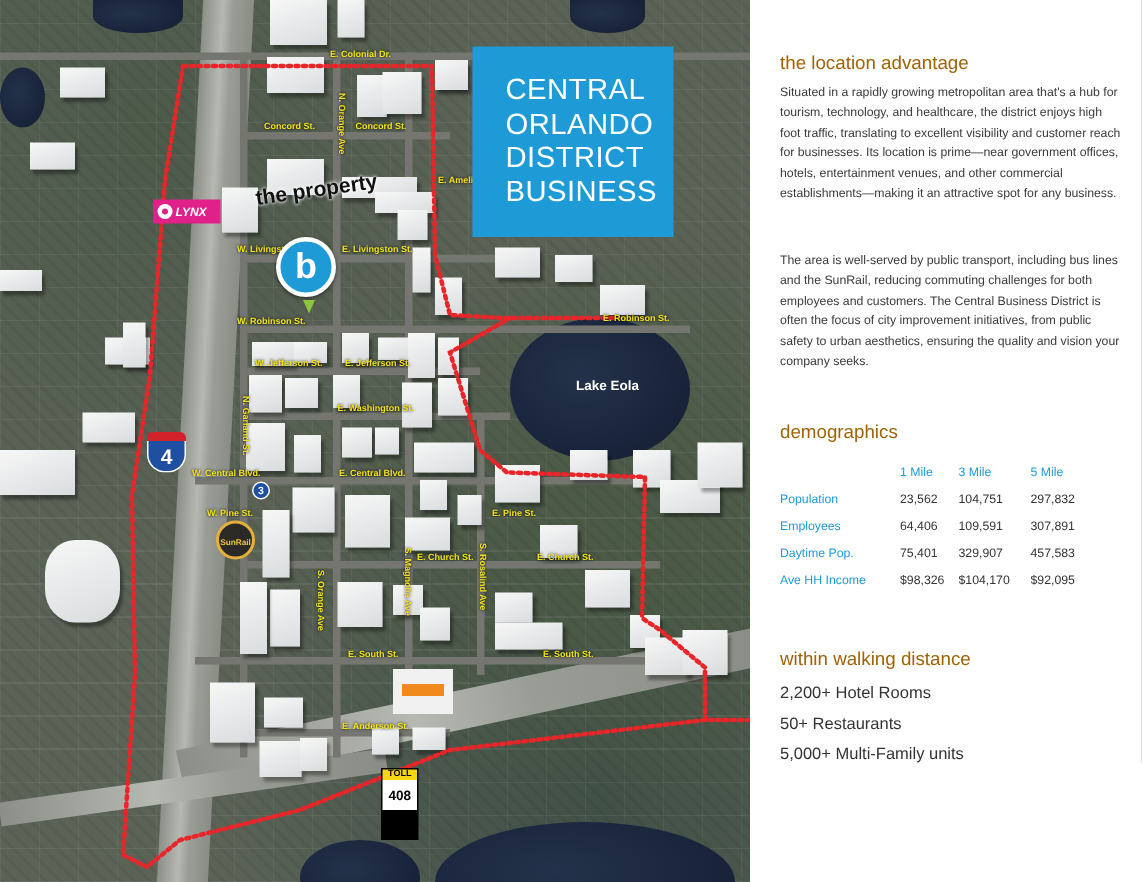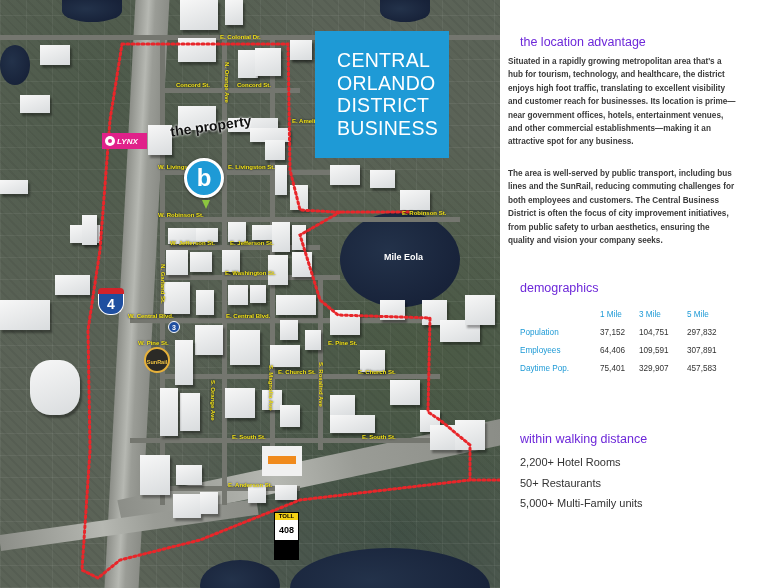--- a/index.html
+++ b/index.html
@@ -65,32 +65,32 @@
 
   .interstate {
     position: absolute; left: 98px; top: 288px; width: 26px; height: 27px;
   }
   .interstate .top { height: 6px; background: #d2232a; border-radius: 4px 4px 0 0; }
   .interstate .body { height: 21px; background: #1f4fa0; border-radius: 0 0 12px 12px; color: #fff; font-size: 14px; font-weight: bold; display: flex; align-items: center; justify-content: center; border: 1px solid #fff; border-top: none; }
 
   .route3 { position: absolute; left: 168px; top: 321px; width: 12px; height: 12px; border-radius: 50%; background: #1f4fa0; border: 1px solid #fff; color: #fff; font-size: 7px; font-weight: bold; display:flex; align-items:center; justify-content:center; }
   .sunrail { position: absolute; left: 144px; top: 347px; width: 26px; height: 26px; border-radius: 50%; background: #2b2a26; border: 2px solid #e6b13a; color: #f0c341; font-size: 5.5px; font-weight: bold; display: flex; align-items: flex-end; justify-content: center; padding-bottom: 6px; }
 
-  .toll { position: absolute; left: 254px; top: 512px; width: 25px; height: 48px; background: #000; padding: 1px; margin-left: 20px; }
+  .toll { position: absolute; left: 254px; top: 512px; width: 25px; height: 48px; background: #000; padding: 1px; }
   .toll .t1 { background: #f5d315; color: #000; font-size: 6px; font-weight: bold; text-align: center; height: 7px; line-height: 7px; }
   .toll .t2 { background: #fff; color: #000; font-size: 9px; font-weight: bold; text-align: center; height: 20px; line-height: 20px; }
 
   .lake-label { position: absolute; left: 384px; top: 252px; color: #fff; font-size: 9px; font-weight: bold; }
   .arena { position: absolute; left: 262px; top: 446px; width: 40px; height: 30px; background: #f1f1f1; }
   .arena i { position: absolute; left: 6px; top: 10px; width: 28px; height: 8px; background: #f08a1c; }
 
   
   .panel { position: absolute; left: 500px; top: 0; width: 261px; height: 588px; background: #ffffff; }
-  .h2 { position: absolute; left: 20px; color: #6d28d9; font-size: 12.5px; }
-  .para { position: absolute; left: 8px; width: 230px; color: #3a3a3a; font-size: 8.2px; line-height: 13.4px; font-weight: bold; }
+  .h2 { position: absolute; left: 20px; color: #a16207; font-size: 12.5px; }
+  .para { position: absolute; left: 20px; width: 230px; color: #3a3a3a; font-size: 8.2px; line-height: 13.4px; }
   .demo { position: absolute; left: 20px; top: 305px; width: 235px; }
   .demo-row { display: flex; height: 18px; align-items: center; font-size: 8.2px; }
   .demo-row .c0 { width: 80px; color: #1e9ad6; }
   .demo-row .c1 { width: 39px; color: #333; }
   .demo-row .c2 { width: 48px; color: #333; }
   .demo-row .c3 { width: 60px; color: #333; }
   .demo-row.head .c1, .demo-row.head .c2, .demo-row.head .c3 { color: #1e9ad6; }
   .walk-list { position: absolute; left: 20px; top: 452px; }
   .walk-list div { color: #333; font-size: 11px; line-height: 20.5px; }
 </style>
@@ -253,54 +253,60 @@
 
   <div class="route3">3</div>
 
   <div class="sunrail">SunRail</div>
 
   <div class="toll">
     <div class="t1">TOLL</div>
     <div class="t2">408</div>
   </div>
 
-  <div class="lake-label">Mile Eola</div>
+  <div class="lake-label">Lake Eola</div>
 </div>
 
 <div class="panel">
   <div class="h2" style="top:35px;">the location advantage</div>
   <div class="para" style="top:55px;">Situated in a rapidly growing metropolitan area that's a hub for tourism, technology, and healthcare, the district enjoys high foot traffic, translating to excellent visibility and customer reach for businesses. Its location is prime—near government offices, hotels, entertainment venues, and other commercial establishments—making it an attractive spot for any business.</div>
   <div class="para" style="top:167px;">The area is well-served by public transport, including bus lines and the SunRail, reducing commuting challenges for both employees and customers. The Central Business District is often the focus of city improvement initiatives, from public safety to urban aesthetics, ensuring the quality and vision your company seeks.</div>
 
   <div class="h2" style="top:281px;">demographics</div>
   <div class="demo">
     <div class="demo-row head">
       <span class="c0"></span>
       <span class="c1">1 Mile</span>
       <span class="c2">3 Mile</span>
       <span class="c3">5 Mile</span>
     </div>
     <div class="demo-row">
       <span class="c0">Population</span>
-      <span class="c1">37,152</span>
+      <span class="c1">23,562</span>
       <span class="c2">104,751</span>
       <span class="c3">297,832</span>
     </div>
     <div class="demo-row">
       <span class="c0">Employees</span>
       <span class="c1">64,406</span>
       <span class="c2">109,591</span>
       <span class="c3">307,891</span>
     </div>
     <div class="demo-row">
       <span class="c0">Daytime Pop.</span>
       <span class="c1">75,401</span>
       <span class="c2">329,907</span>
       <span class="c3">457,583</span>
     </div>
+    <div class="demo-row">
+      <span class="c0">Ave HH Income</span>
+      <span class="c1">$98,326</span>
+      <span class="c2">$104,170</span>
+      <span class="c3">$92,095</span>
+    </div>
   </div>
 
   <div class="h2" style="top:432px;text-align:center;">within walking distance</div>
   <div class="walk-list">
     <div>2,200+ Hotel Rooms</div>
     <div>50+ Restaurants</div>
     <div>5,000+ Multi-Family units</div>
   </div>
 </div>
 

